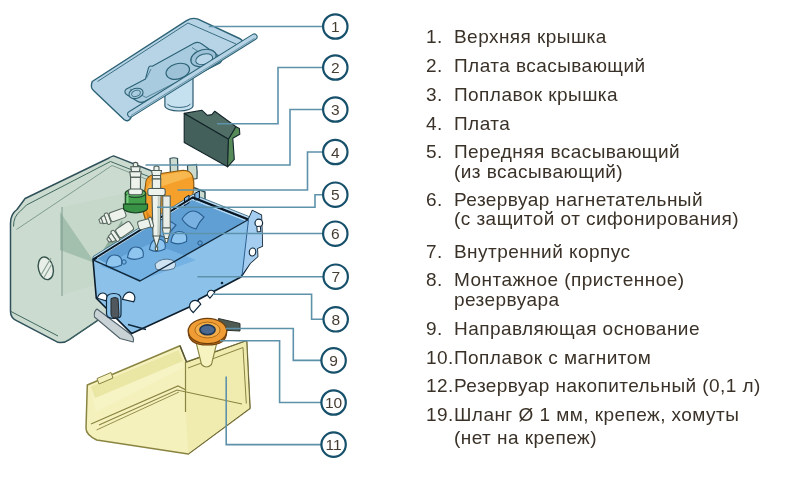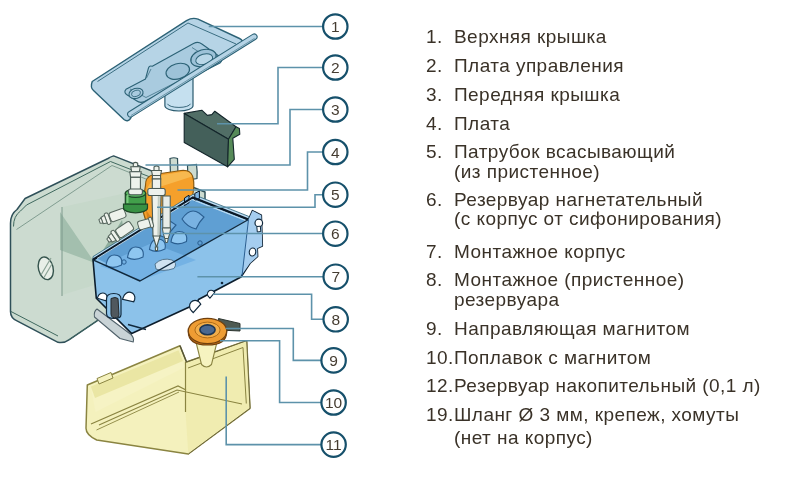--- a/index.html
+++ b/index.html
@@ -250,66 +250,66 @@
 </g>
 </g>
 </svg>
 
 <div class="row" style="top:27px;">
     <span class="num">1.</span>
     <span class="txt">Верхняя крышка</span>
   </div>
 <div class="row" style="top:56px;">
     <span class="num">2.</span>
-    <span class="txt">Плата управления</span>
+    <span class="txt">Плата всасывающий</span>
   </div>
 <div class="row" style="top:85px;">
     <span class="num">3.</span>
-    <span class="txt">Передняя крышка</span>
+    <span class="txt">Поплавок крышка</span>
   </div>
 <div class="row" style="top:113.5px;">
     <span class="num">4.</span>
     <span class="txt">Плата</span>
   </div>
 <div class="row" style="top:142px;">
     <span class="num">5.</span>
-    <span class="txt">Патрубок всасывающий</span>
+    <span class="txt">Передняя всасывающий</span>
   </div>
 <div class="row" style="top:161.6px;">
-    <span class="txt">(из пристенное)</span>
+    <span class="txt">(из всасывающий)</span>
   </div>
 <div class="row" style="top:190px;">
     <span class="num">6.</span>
     <span class="txt">Резервуар нагнетательный</span>
   </div>
 <div class="row" style="top:209.3px;">
-    <span class="txt">(с корпус от сифонирования)</span>
+    <span class="txt">(с защитой от сифонирования)</span>
   </div>
 <div class="row" style="top:241.5px;">
     <span class="num">7.</span>
-    <span class="txt">Монтажное корпус</span>
+    <span class="txt">Внутренний корпус</span>
   </div>
 <div class="row" style="top:270.4px;">
     <span class="num">8.</span>
     <span class="txt">Монтажное (пристенное)</span>
   </div>
 <div class="row" style="top:290.4px;">
     <span class="txt">резервуара</span>
   </div>
 <div class="row" style="top:319.4px;">
     <span class="num">9.</span>
-    <span class="txt">Направляющая магнитом</span>
+    <span class="txt">Направляющая основание</span>
   </div>
 <div class="row" style="top:347.8px;">
     <span class="num">10.</span>
     <span class="txt">Поплавок с магнитом</span>
   </div>
 <div class="row" style="top:376.3px;">
     <span class="num">12.</span>
     <span class="txt">Резервуар накопительный (0,1 л)</span>
   </div>
 <div class="row" style="top:405.3px;">
     <span class="num">19.</span>
-    <span class="txt">Шланг Ø 3 мм, крепеж, хомуты</span>
+    <span class="txt">Шланг Ø 1 мм, крепеж, хомуты</span>
   </div>
 <div class="row" style="top:427.7px;">
-    <span class="txt">(нет на корпус)</span>
+    <span class="txt">(нет на крепеж)</span>
   </div>
 
 </body></html>

